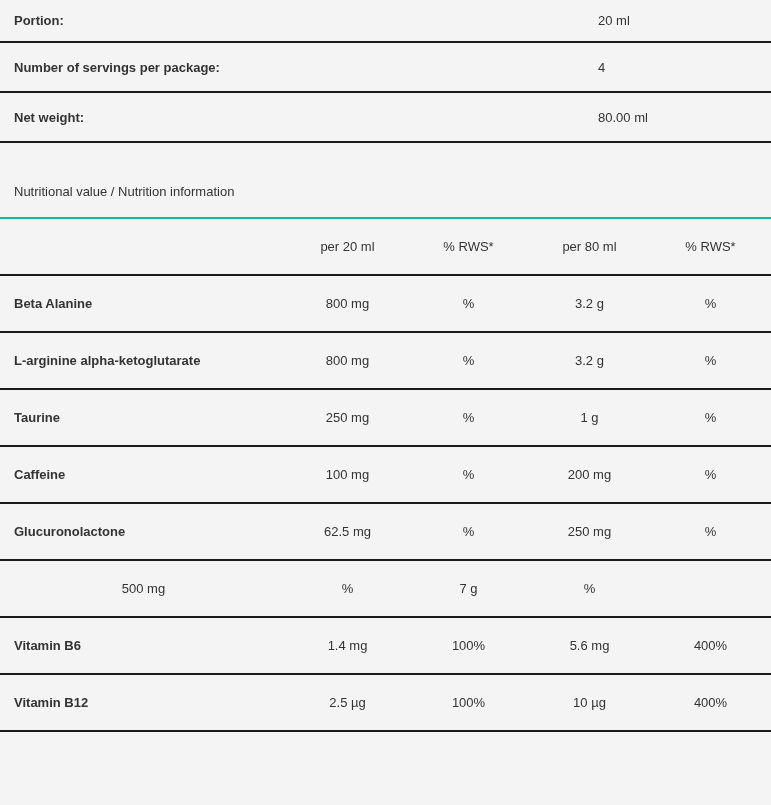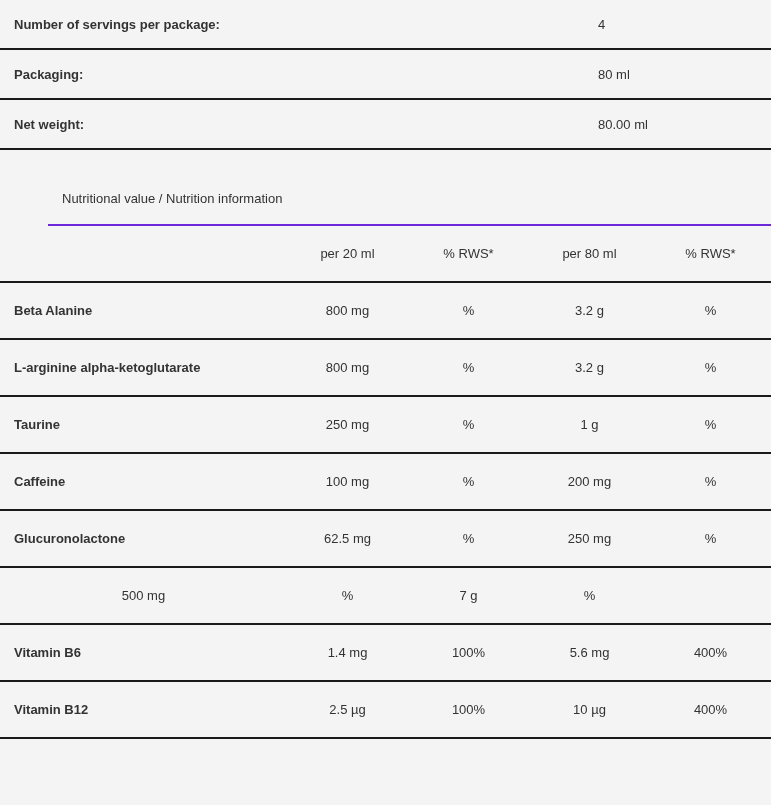--- a/index.html
+++ b/index.html
@@ -30,24 +30,23 @@
     font-weight: 400;
   }
 
   .table-gap { height: 22px; }
 
   
   .section-row {
     display: flex;
     align-items: center;
     height: 54px;
-    border-bottom: 2px solid #6d28d9;
+    border-bottom: 2px solid #14b8a6;
     padding-left: 14px;
     font-weight: 400;
-    margin-left: 48px;
   }
   .grid-row {
     display: grid;
     grid-template-columns: 287px 121px 121px 121px 121px;
     align-items: center;
     height: 57px;
     border-bottom: 2px solid #1a1a1a;
   }
   .grid-row.header { height: 57px; }
   .cell-name {
@@ -57,27 +56,27 @@
   .header .cell-name { font-weight: 400; }
   .cell-val {
     text-align: center;
     font-weight: 400;
   }
 </style>
 </head>
 <body>
 
 <div>
+  <div class="info-row first">
+    <span class="info-label">Portion:</span>
+    <span class="info-value">20 ml</span>
+  </div>
   <div class="info-row">
     <span class="info-label">Number of servings per package:</span>
     <span class="info-value">4</span>
-  </div>
-  <div class="info-row">
-    <span class="info-label">Packaging:</span>
-    <span class="info-value">80 ml</span>
   </div>
   <div class="info-row">
     <span class="info-label">Net weight:</span>
     <span class="info-value">80.00 ml</span>
   </div>
 </div>
 
 <div class="table-gap"></div>
 
 <div>

